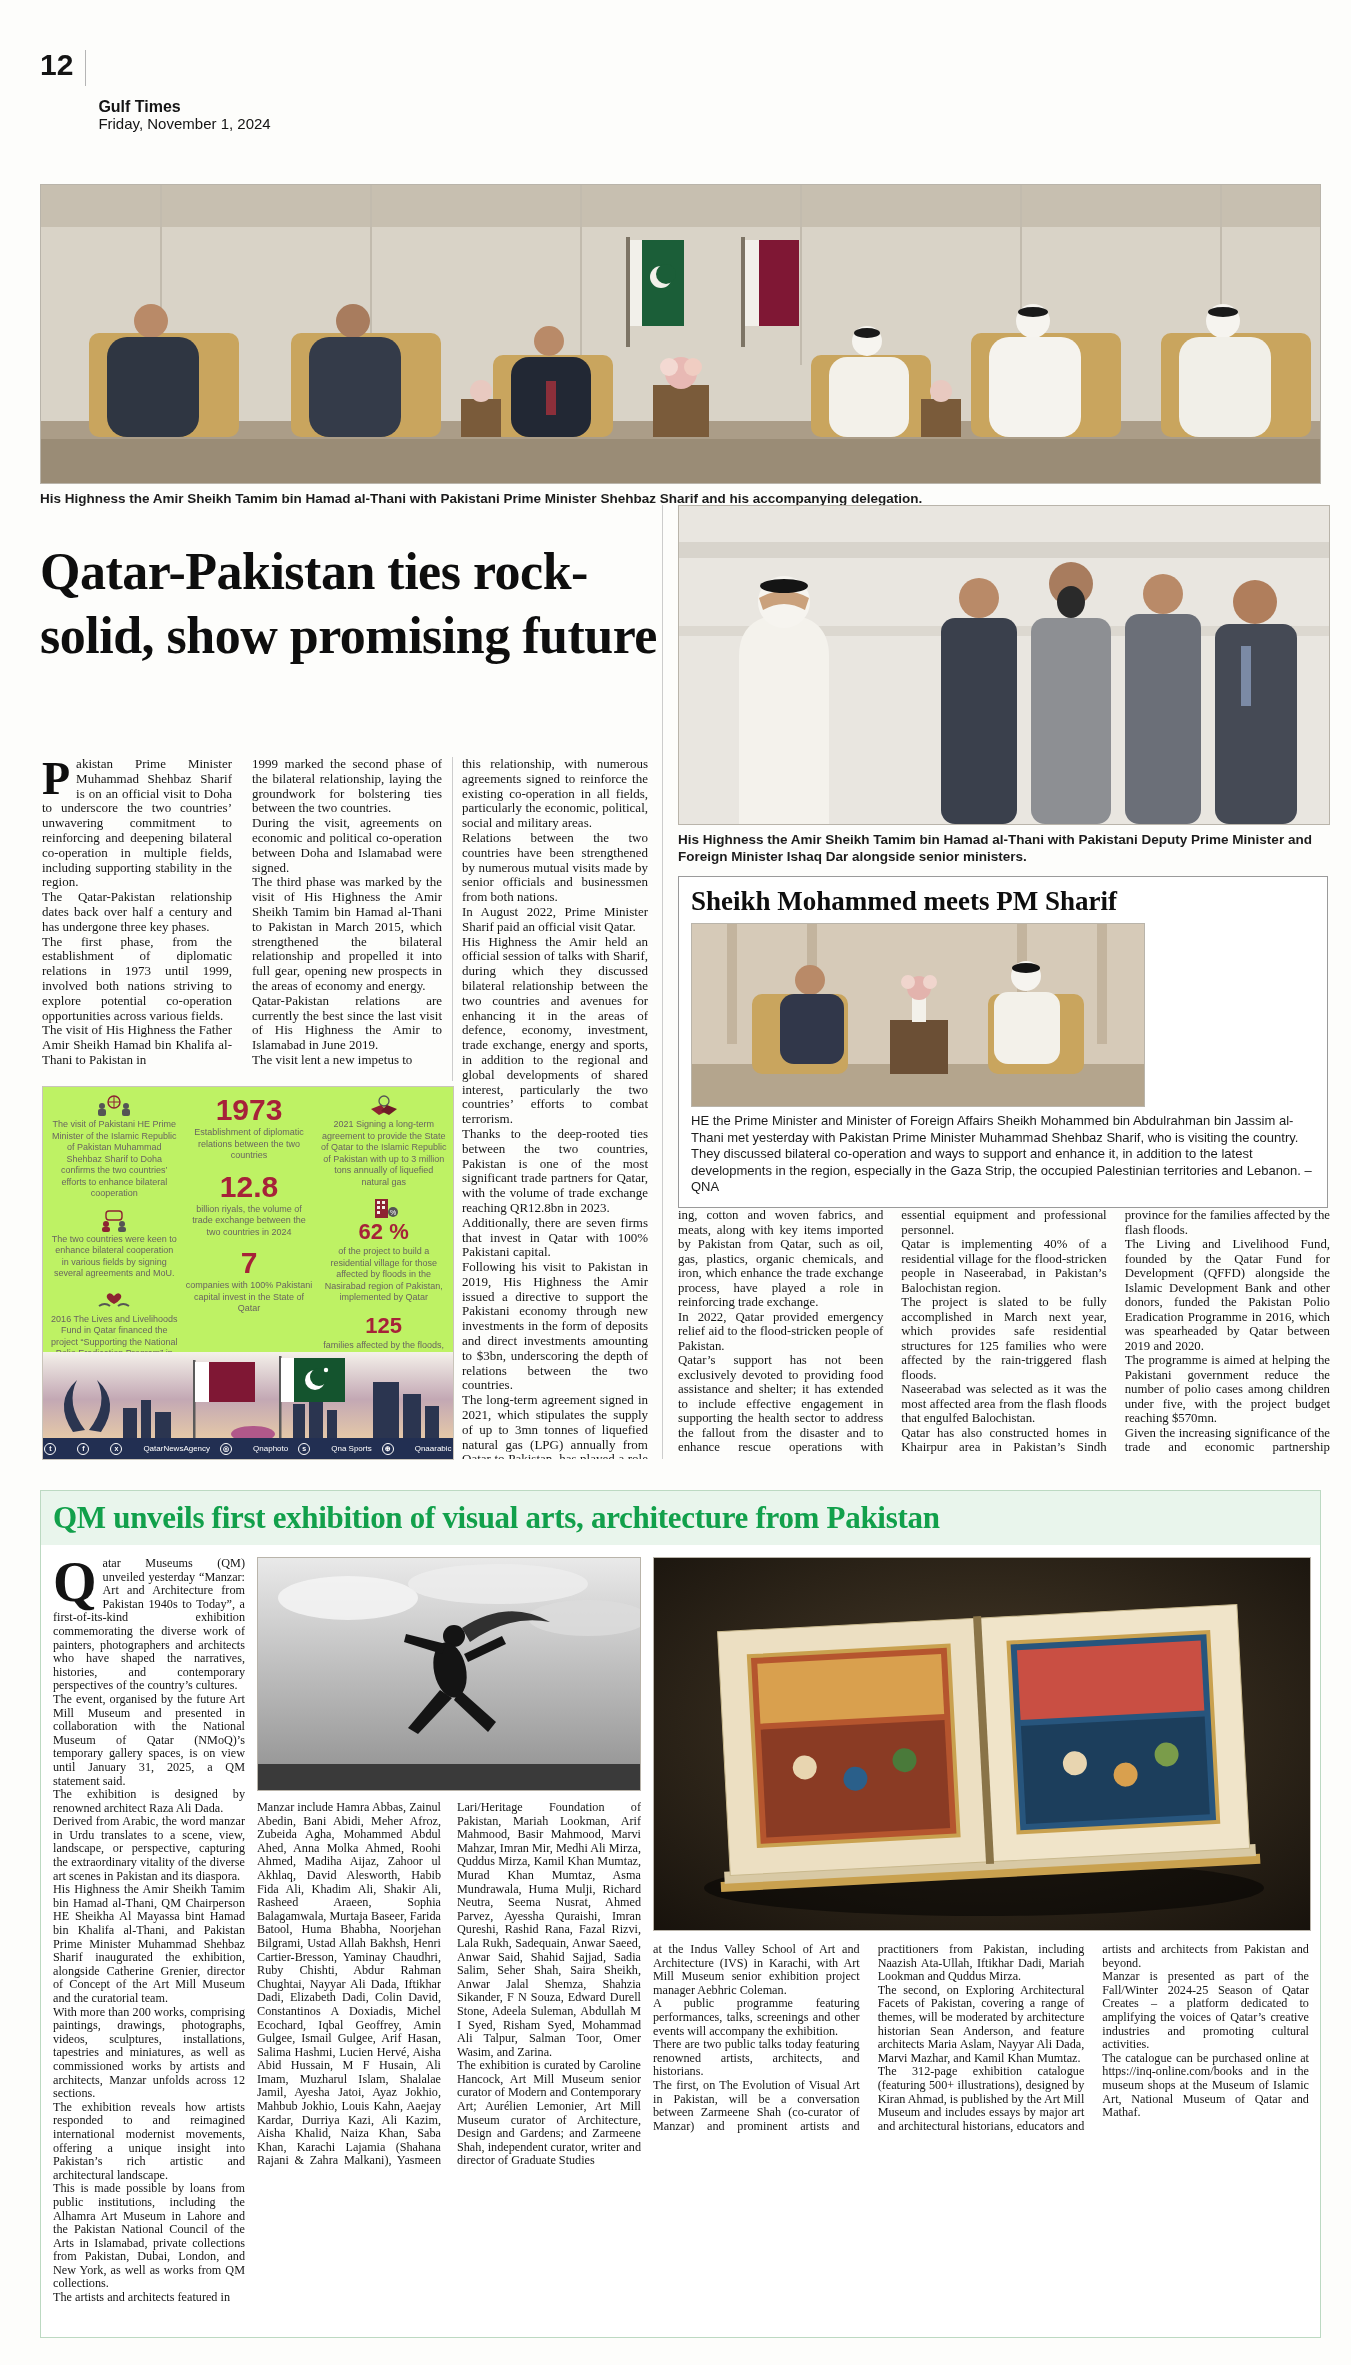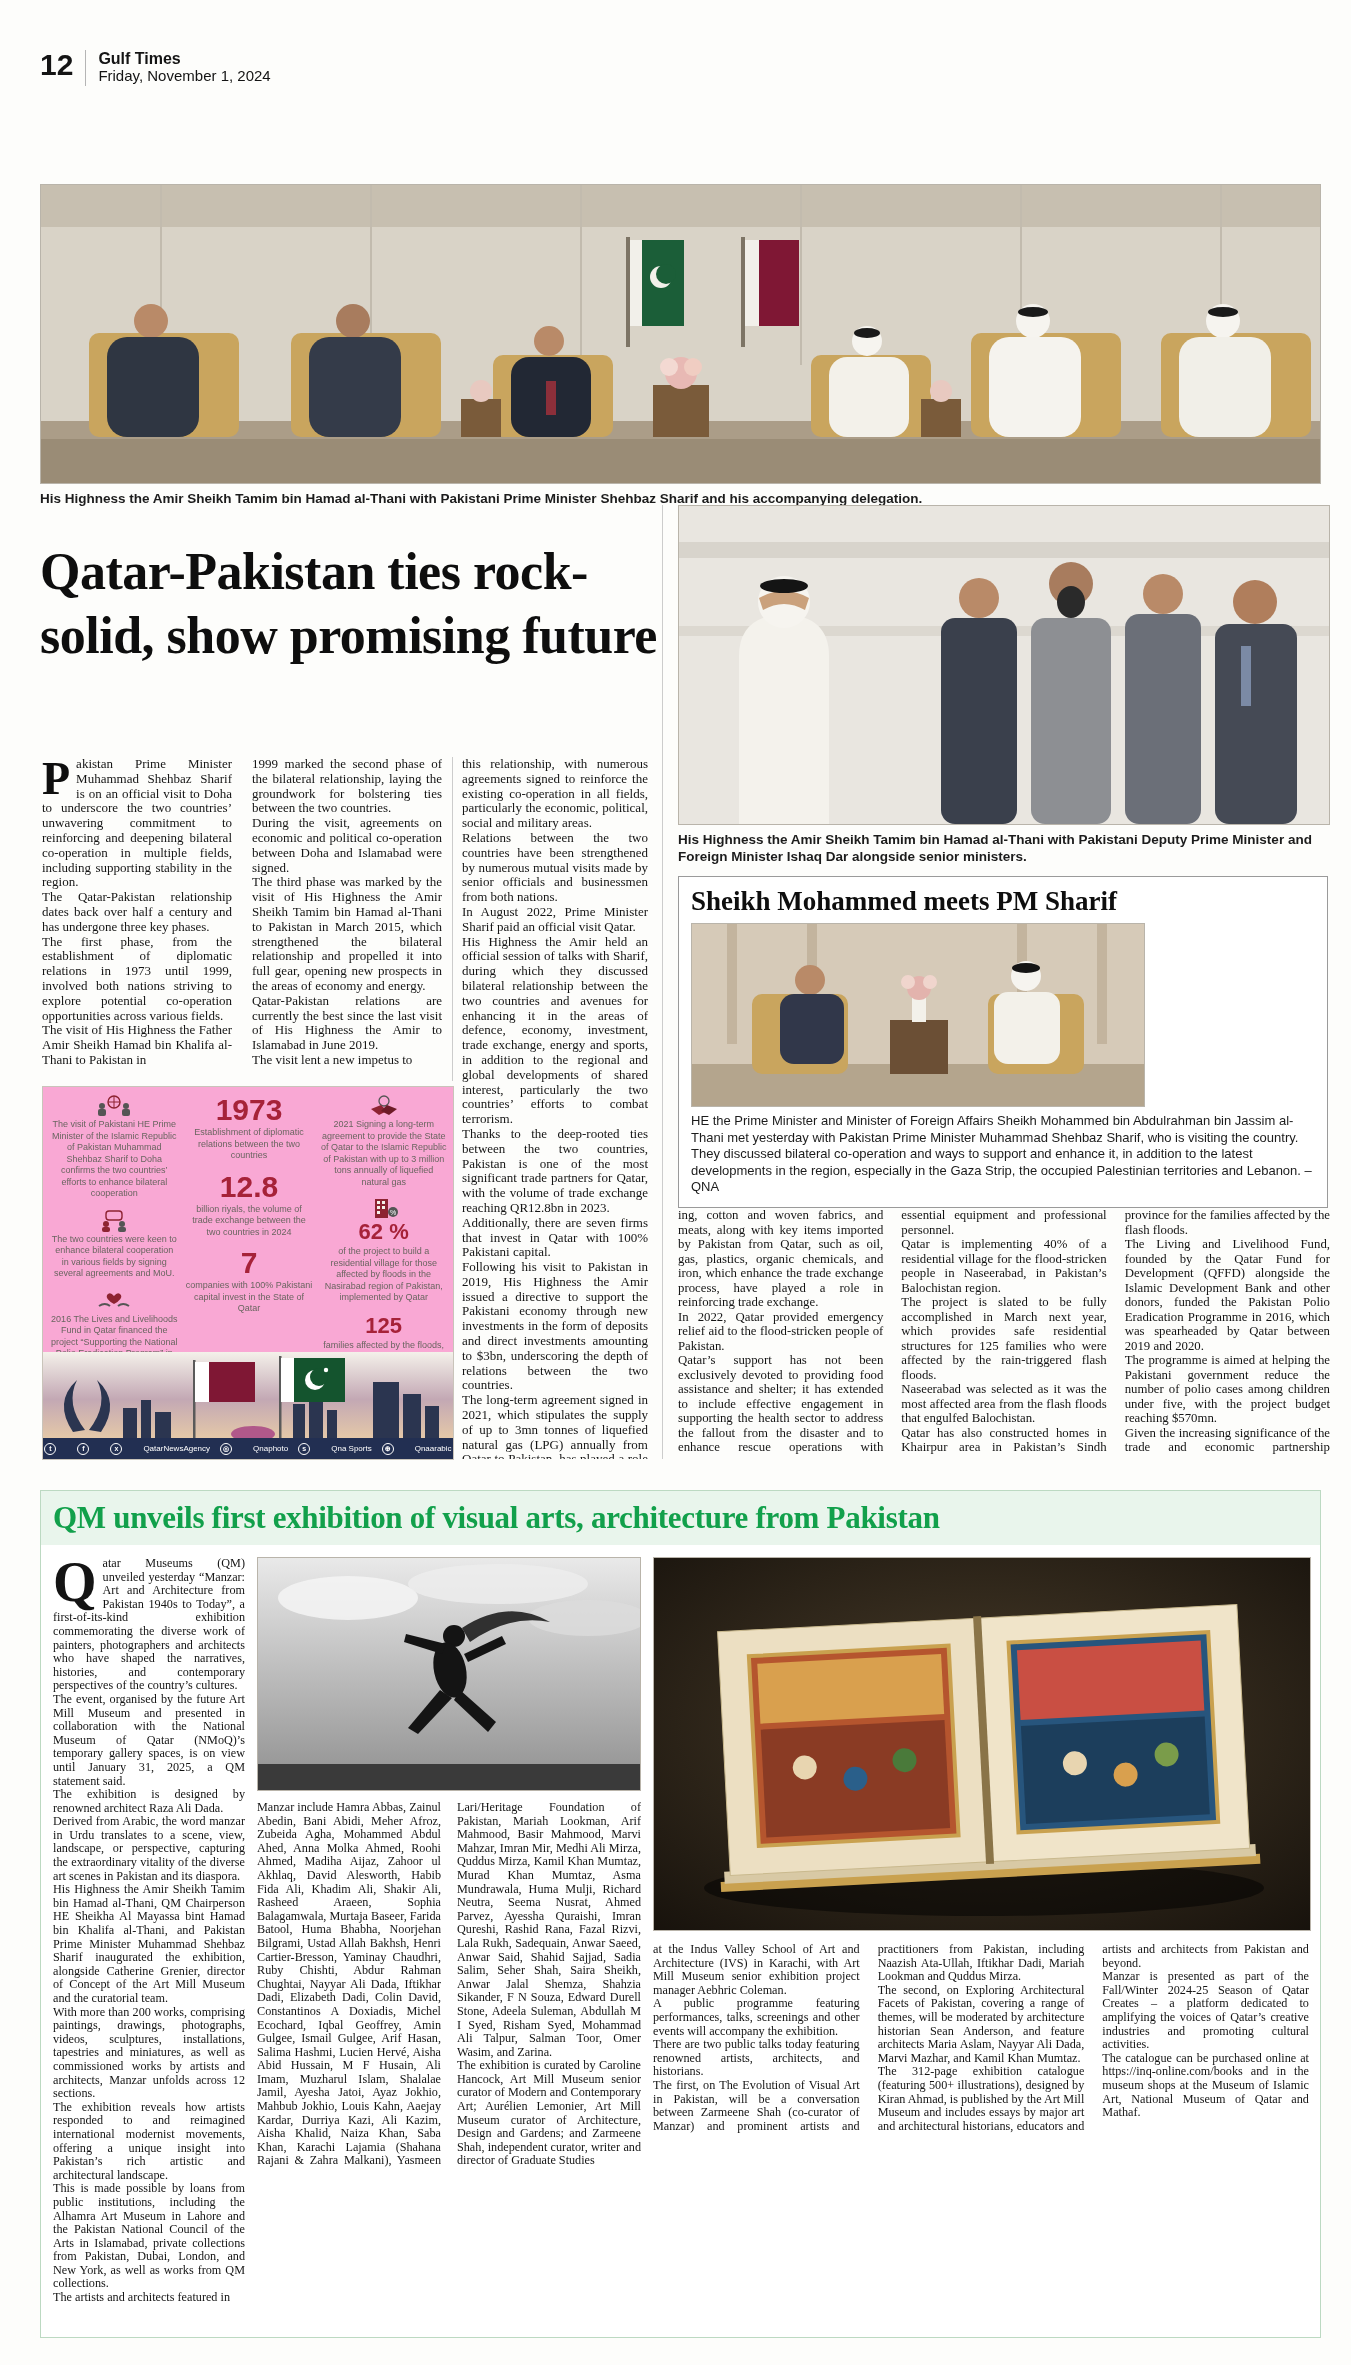--- a/index.html
+++ b/index.html
@@ -3,21 +3,21 @@
 <meta charset="utf-8">
 <style>
   html,body{margin:0;padding:0;background:#e9e9e9;}
   #page{position:relative;width:1351px;height:2365px;background:#fdfdfb;overflow:hidden;
         font-family:"Liberation Serif",serif;color:#141414;}
   
   #masthead{position:absolute;left:40px;top:50px;display:flex;align-items:flex-start;}
   #page-num{font-family:"Liberation Sans",sans-serif;font-size:30px;font-weight:700;line-height:30px;}
   .head-div{width:1px;height:36px;background:#b5b5b5;margin:0 12px;}
   #pub-block{font-family:"Liberation Sans",sans-serif;font-size:15px;line-height:17px;}
-  #pub-name{font-weight:700;font-size:16px;}
+  #pub-name{font-weight:700;font-size:16px;margin-top:48px;}
   
   #banner{position:absolute;left:40px;top:126px;width:1281px;height:50px;background:#b3271e;
           display:flex;align-items:center;}
   #dhow-circle{width:38px;height:38px;border-radius:50%;background:#fff;margin-left:58px;
                display:flex;align-items:center;justify-content:center;}
   .banner-div{width:1px;height:30px;background:rgba(255,255,255,.55);margin:0 22px;}
   #banner-title{color:#fff;font-family:"Liberation Sans",sans-serif;font-weight:300;
                 font-size:35px;letter-spacing:3px;line-height:35px;}
   
   .photo{position:absolute;border:1px solid #b9b4aa;overflow:hidden;background:#ddd;}
@@ -34,21 +34,21 @@
   #meeting-box{position:absolute;left:678px;top:876px;width:650px;height:332px;border:1px solid #9a9a9a;
                background:#fff;box-sizing:border-box;padding:8px 12px;}
   #meeting-headline{font-size:27px;font-weight:700;line-height:32px;margin-bottom:6px;color:#0e0e0e;}
   #meeting-caption{font-family:"Liberation Sans",sans-serif;font-size:13px;line-height:16.5px;
                    color:#1c1c1c;margin-top:6px;}
   #right-cols{position:absolute;left:678px;top:1184px;width:652px;height:258px;
               column-count:3;column-gap:18px;font-size:12.8px;line-height:14.5px;
               text-align:justify;overflow:hidden;margin-top:24px;}
   #right-cols .txt{white-space:pre-line;}
   
-  #infographic{position:absolute;left:42px;top:1086px;width:412px;height:374px;background:#f9a8d4;
+  #infographic{position:absolute;left:42px;top:1086px;width:412px;height:374px;background:#bef264;
                border:1px solid #c9c4ba;box-sizing:border-box;overflow:hidden;
                font-family:"Liberation Sans",sans-serif;}
   #info-grid{position:absolute;left:8px;top:8px;width:396px;display:flex;gap:8px;}
   .info-col{flex:1;display:flex;flex-direction:column;gap:10px;}
   .info-cell{text-align:center;}
   .info-big{color:#a62239;font-weight:700;font-size:30px;line-height:30px;}
   .info-big.small{font-size:22px;line-height:24px;}
   .info-text{color:#6a6560;font-size:9px;line-height:11.5px;margin-top:2px;}
   .info-icon{display:block;margin:0 auto 2px auto;}
   #info-flags{position:absolute;left:0;bottom:21px;width:410px;height:86px;}

